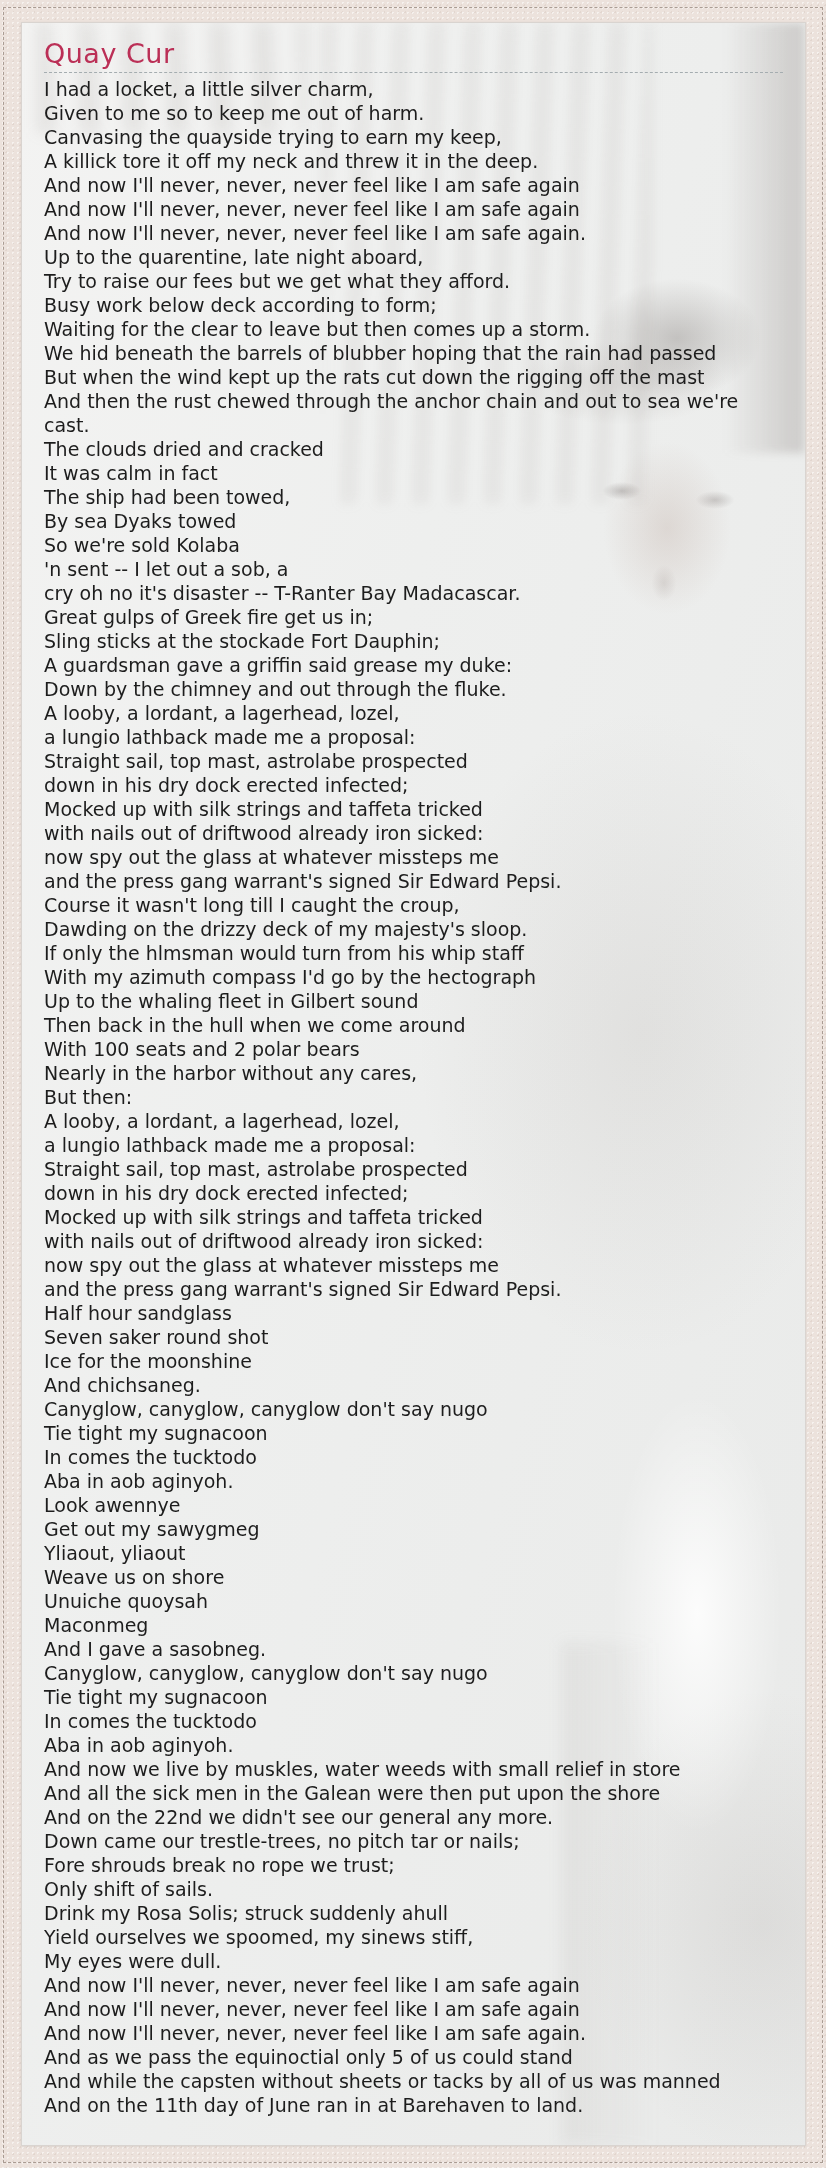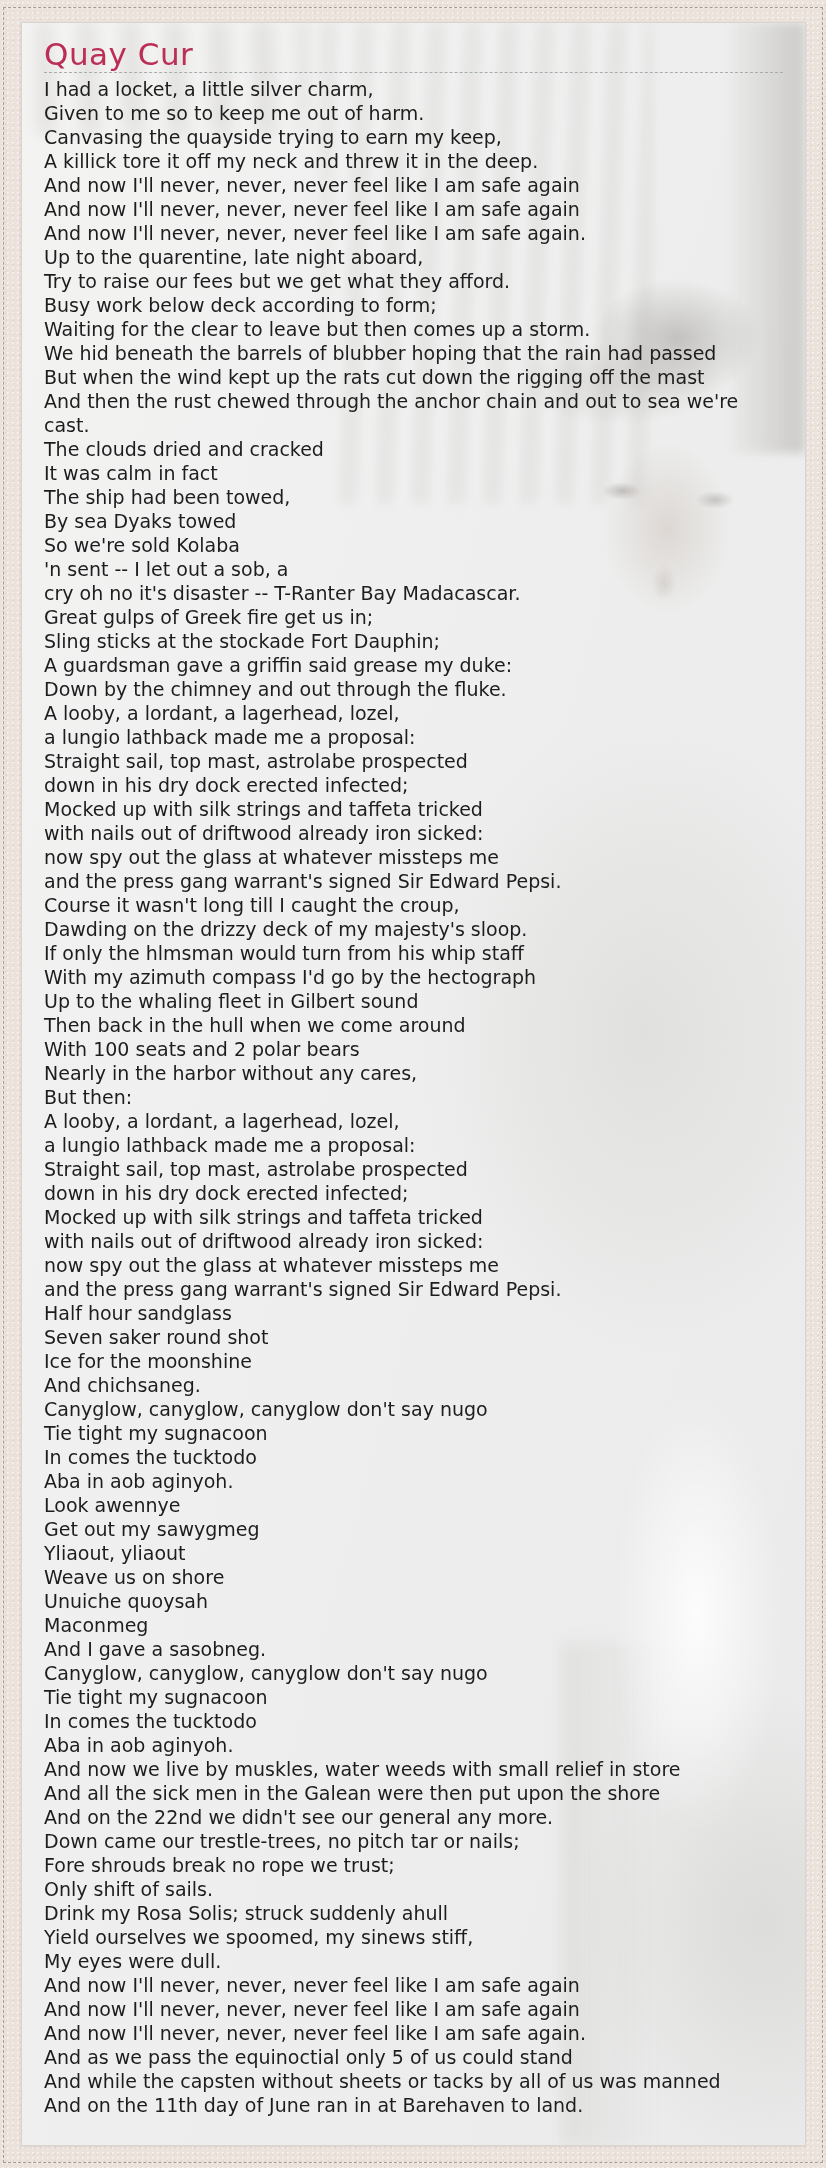--- a/index.html
+++ b/index.html
@@ -65,21 +65,21 @@
     background: radial-gradient(closest-side, rgba(255,255,255,0.85), rgba(255,255,255,0));
   }
   .lower-shade {
     left: 540px; top: 1620px; width: 120px; height: 502px;
     background: linear-gradient(90deg, rgba(142,134,128,0.10), rgba(142,134,128,0) 80%);
     filter: blur(7px);
   }
   .content { position: relative; padding: 16px 22px 0 22px; }
   .title {
     margin: 0;
-    font-size: 31px;
+    font-size: 27px;
     line-height: 30px;
     font-weight: normal;
     letter-spacing: 0.5px;
     color: #bb2f56;
   }
   .artist-line { font-size: 16px; line-height: 20px; color: #7a7a7a; }
   .artist-line a {
     color: #74b3c2;
     text-decoration: none;
     cursor: pointer;

